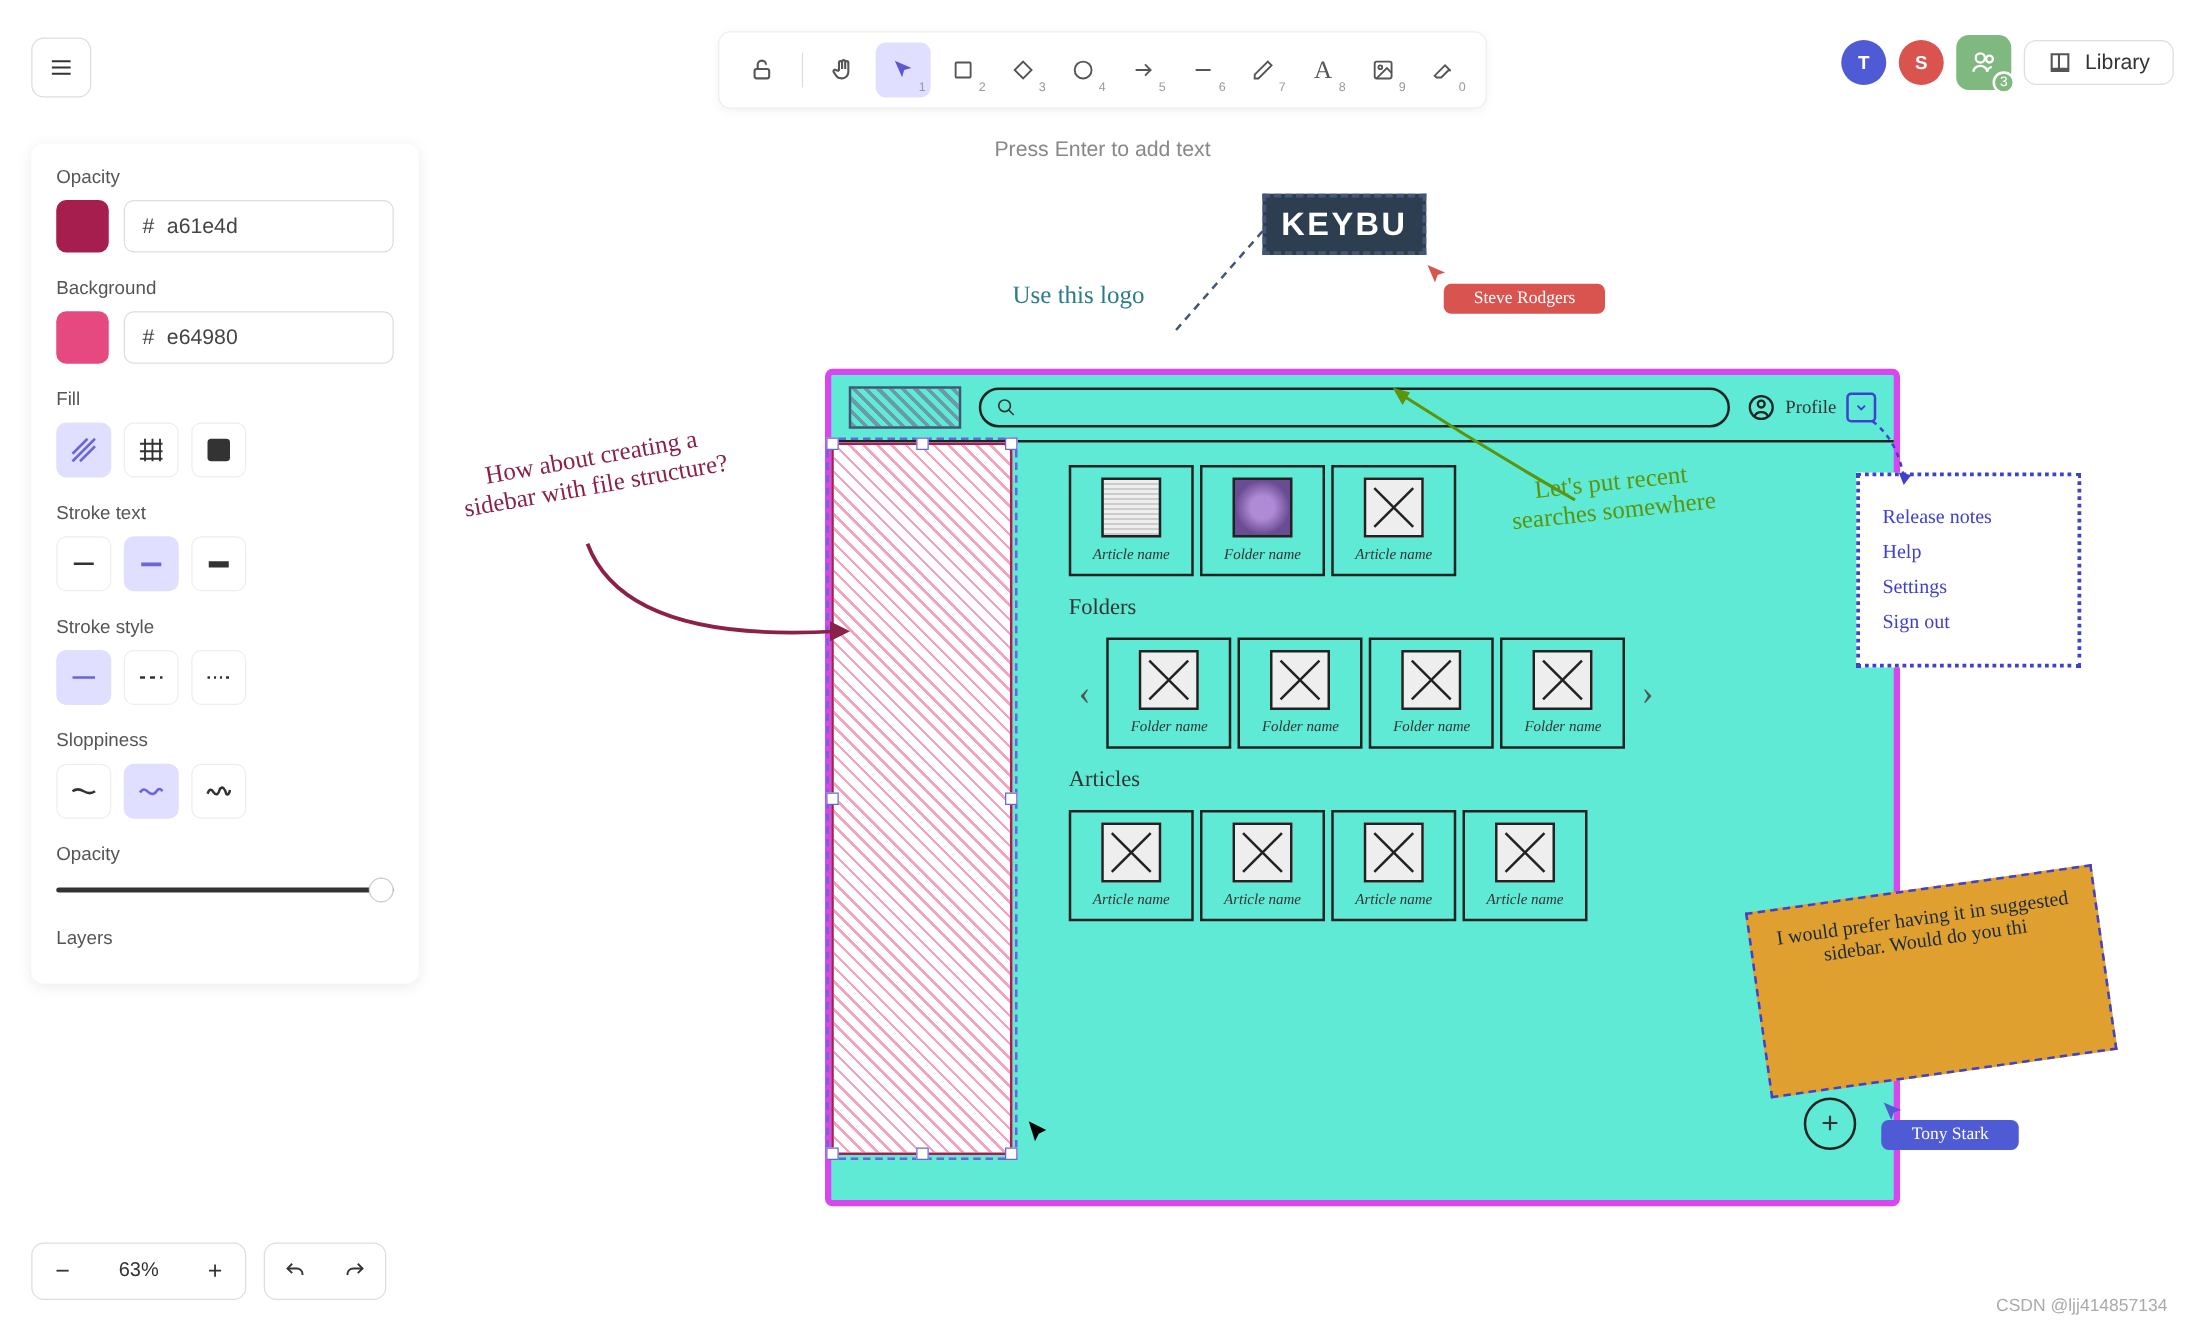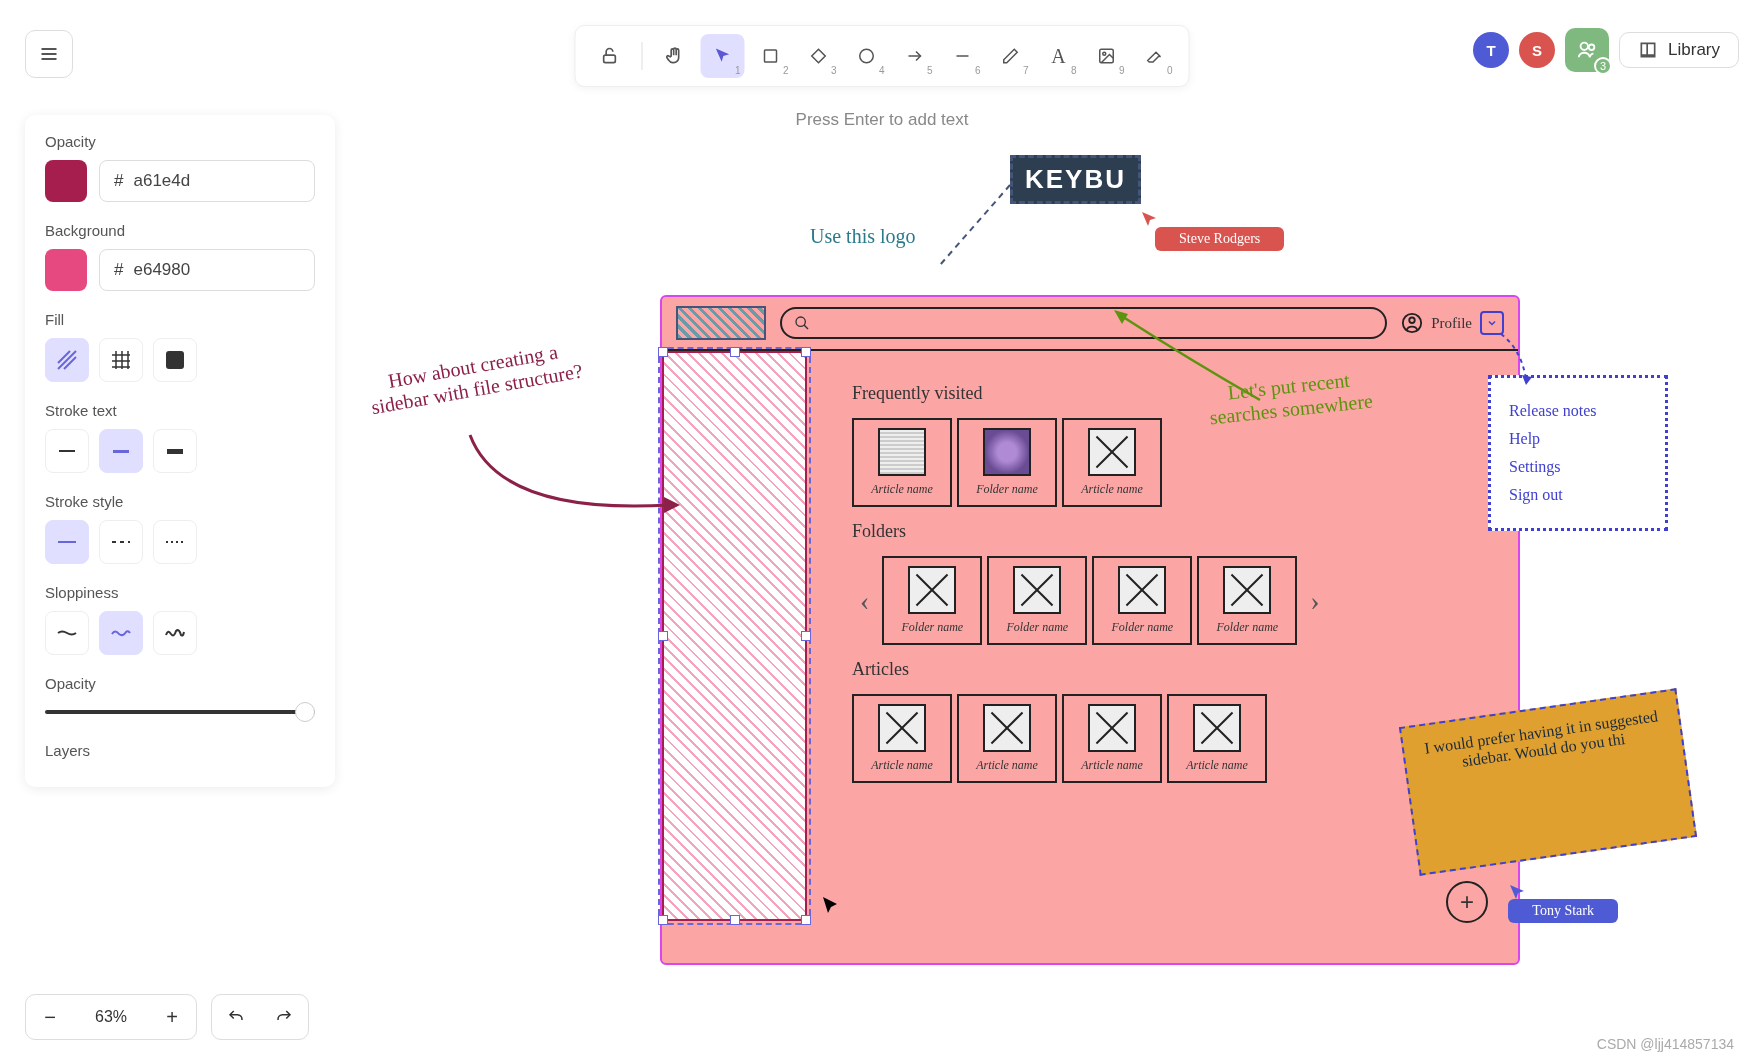--- a/index.html
+++ b/index.html
@@ -29,21 +29,21 @@
 .slider-track { position: absolute; top: 8px; left: 0; right: 0; height: 4px; background: #333; border-radius: 2px; }
 .slider-thumb { position: absolute; top: 0; width: 20px; height: 20px; background: #fff; border: 1px solid #ccc; border-radius: 50%; }
 .canvas-hint { position: absolute; top: 110px; left: 50%; transform: translateX(-50%); color: #888; font-size: 17px; }
 .canvas { position: absolute; top: 155px; left: 370px; right: 40px; bottom: 60px; }
 .bottom-left { position: absolute; bottom: 18px; left: 25px; display: flex; gap: 14px; }
 .zoom-group, .undo-group { display: flex; border: 1px solid #ddd; border-radius: 10px; overflow: hidden; }
 .zoom-btn, .undo-btn { width: 48px; height: 44px; display: flex; align-items: center; justify-content: center; cursor: pointer; font-size: 20px; }
 .zoom-level { width: 74px; height: 44px; display: flex; align-items: center; justify-content: center; font-size: 16px; }
 .watermark { position: absolute; bottom: 6px; right: 30px; color: #aaa; font-size: 14px; }
 
-.wf { position: absolute; top: 140px; left: 290px; width: 860px; height: 670px; border: 2px solid #d946ef; border-radius: 6px; background: #fca5a5; }
+.wf { position: absolute; top: 140px; left: 290px; width: 860px; height: 670px; border: 5px solid #d946ef; border-radius: 6px; background: #5eead4; }
 .wf-topbar { height: 54px; border-bottom: 2px solid #222; display: flex; align-items: center; padding: 0 14px; gap: 14px; }
 .wf-logo-spot { width: 90px; height: 34px; background: repeating-linear-gradient(45deg,#6b9ba8,#6b9ba8 3px,transparent 3px,transparent 7px); border: 2px solid #457; }
 .wf-search { flex: 1; height: 32px; border: 2px solid #222; border-radius: 18px; display: flex; align-items: center; padding: 0 12px; }
 .wf-profile { display: flex; align-items: center; gap: 8px; font-family: "Comic Sans MS", cursive; font-size: 15px; }
 .wf-sidebar { position: absolute; top: -30px; left: -130px; width: 145px; height: 576px; border: 2px solid #a61e4d; background: #fff; outline: 2px dashed #6965db; outline-offset: 2px; }
 .wf-sidebar-fill { width: 100%; height: 100%; background: repeating-linear-gradient(45deg,#e64980,#e64980 2px,transparent 2px,transparent 8px); opacity: 0.5; }
 .wf-handle { position: absolute; width: 10px; height: 10px; background: #fff; border: 1.5px solid #6965db; }
 .wf-content { padding: 18px 30px; font-family: "Comic Sans MS", cursive; }
 .wf-section-title { font-size: 18px; margin: 14px 0; }
 .wf-cards { display: flex; gap: 5px; align-items: center; }
@@ -333,21 +333,20 @@
         <div class="wf-handle" style="bottom:-6px;left:-6px"></div>
         <div class="wf-handle" style="bottom:-6px;right:-6px"></div>
         <div class="wf-handle" style="top:-6px;left:calc(50% - 5px)"></div>
         <div class="wf-handle" style="bottom:-6px;left:calc(50% - 5px)"></div>
         <div class="wf-handle" style="top:calc(50% - 5px);left:-6px"></div>
         <div class="wf-handle" style="top:calc(50% - 5px);right:-6px"></div>
       </div>
     </div>
 
     <div class="wf-content" style="margin-left:160px">
-      <div class="wf-section-title">Frequently visited</div>
       <div class="wf-cards">
         <div class="wf-card">
             <div class="thumb" style="background:repeating-linear-gradient(0deg,#ccc,#ccc 2px,#eee 2px,#eee 4px)"></div>
             <div class="lbl">Article name</div>
           </div>
         <div class="wf-card">
             <div class="thumb" style="background:radial-gradient(circle,#b08bd5 30%,#6a4c93 70%)"></div>
             <div class="lbl">Folder name</div>
           </div>
         <div class="wf-card">

